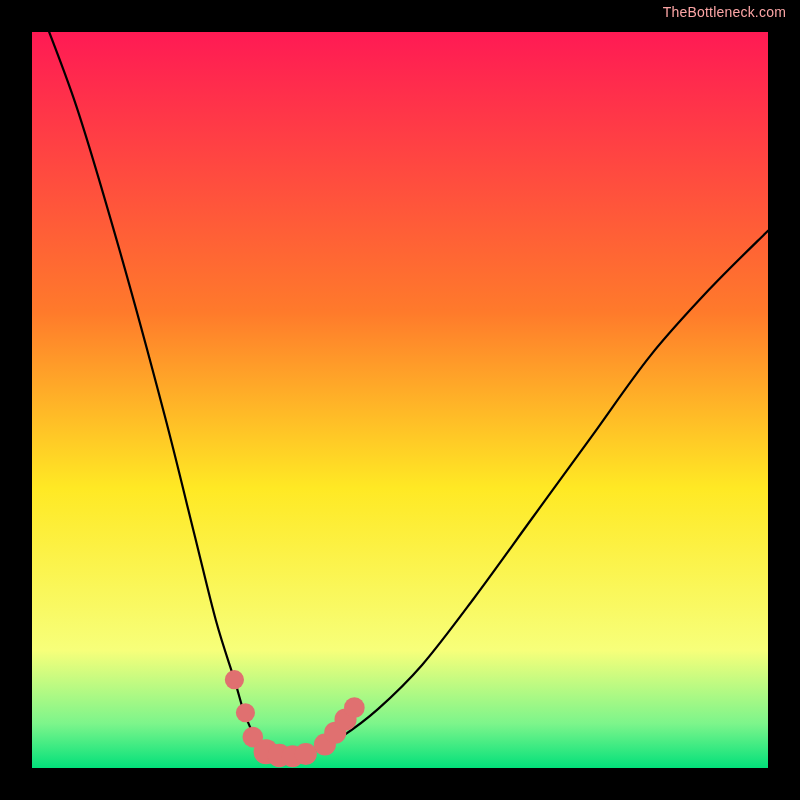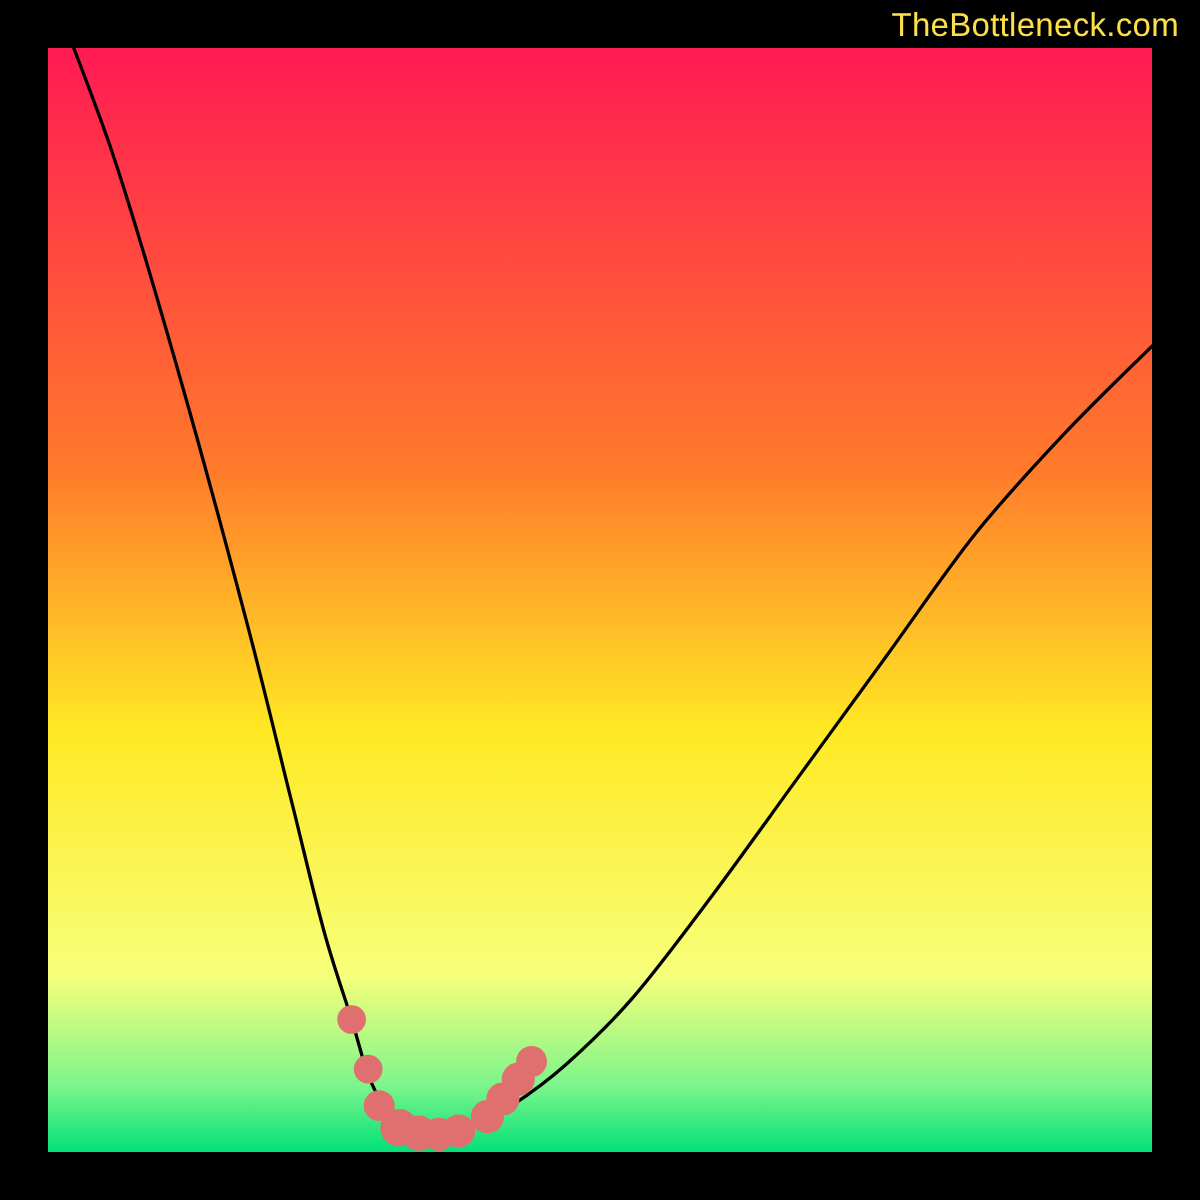--- a/index.html
+++ b/index.html
@@ -23,22 +23,22 @@
     position: absolute;
     left: 0;
     top: 0;
     width: 736px;
     height: 736px;
   }
   .watermark {
     position: absolute;
     top: 4px;
     right: 14px;
-    color: #fde047;
-    font-size: 22px;
+    color: #fca5a5;
+    font-size: 14px;
     font-weight: 500;
     letter-spacing: 0.2px;
   }
   svg { display: block; }
 </style>
 </head>
 <body>
 
 <div class="frame">
   <svg class="plot" viewBox="0 0 736 736">

